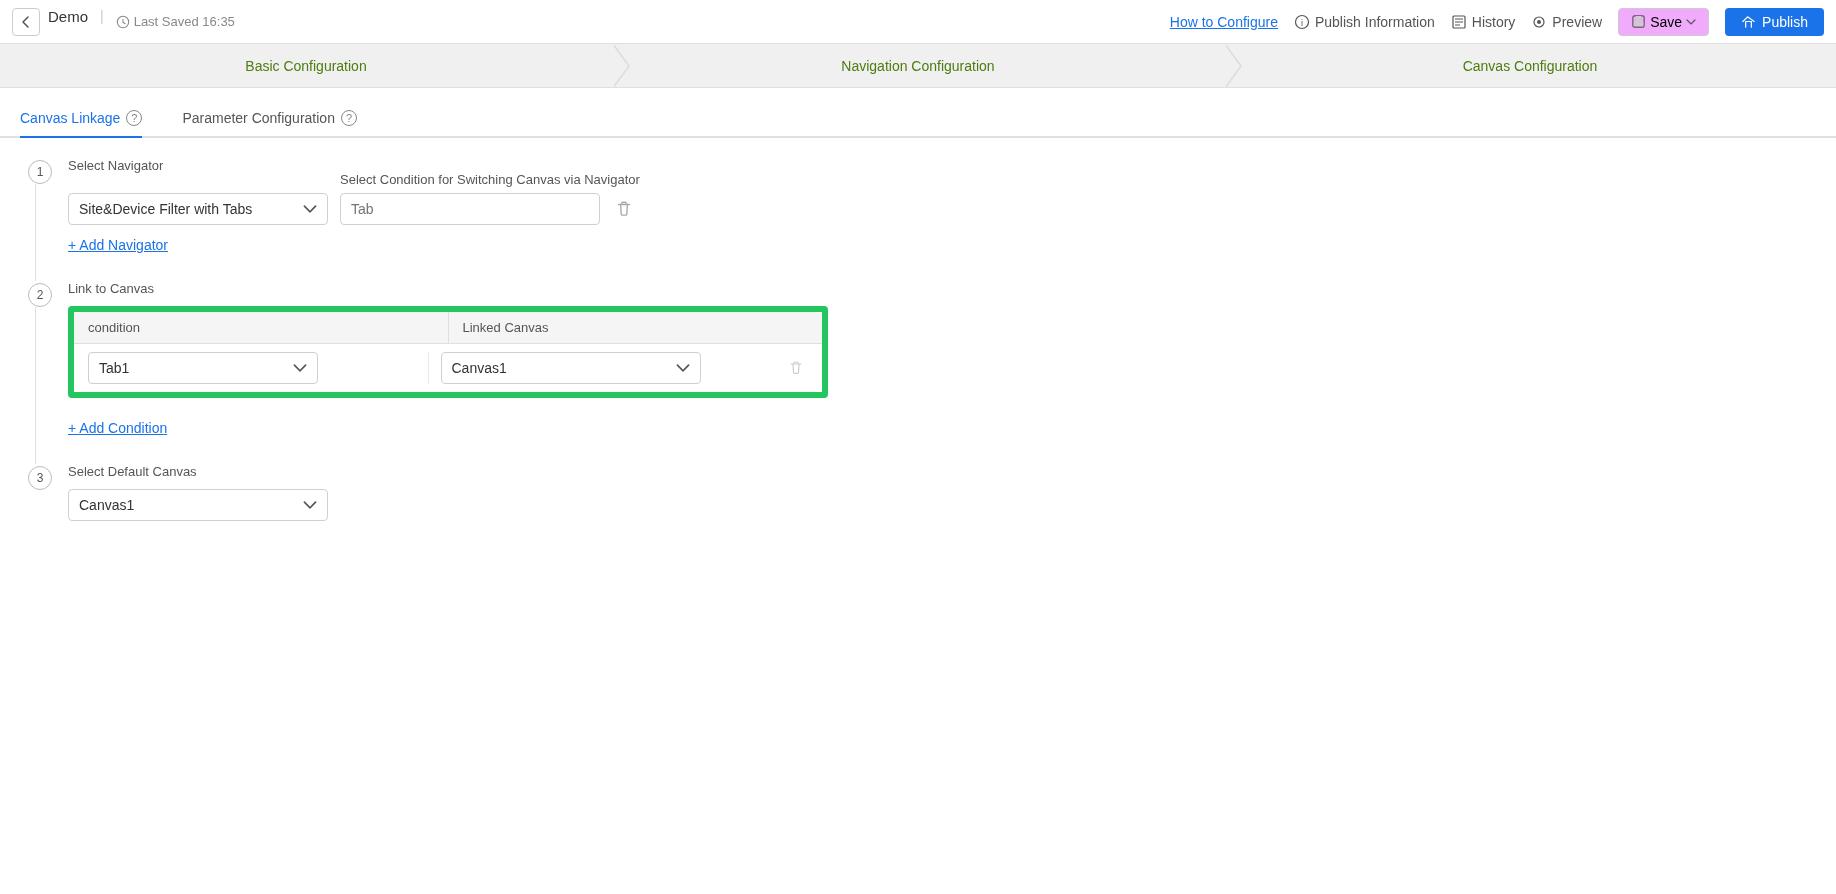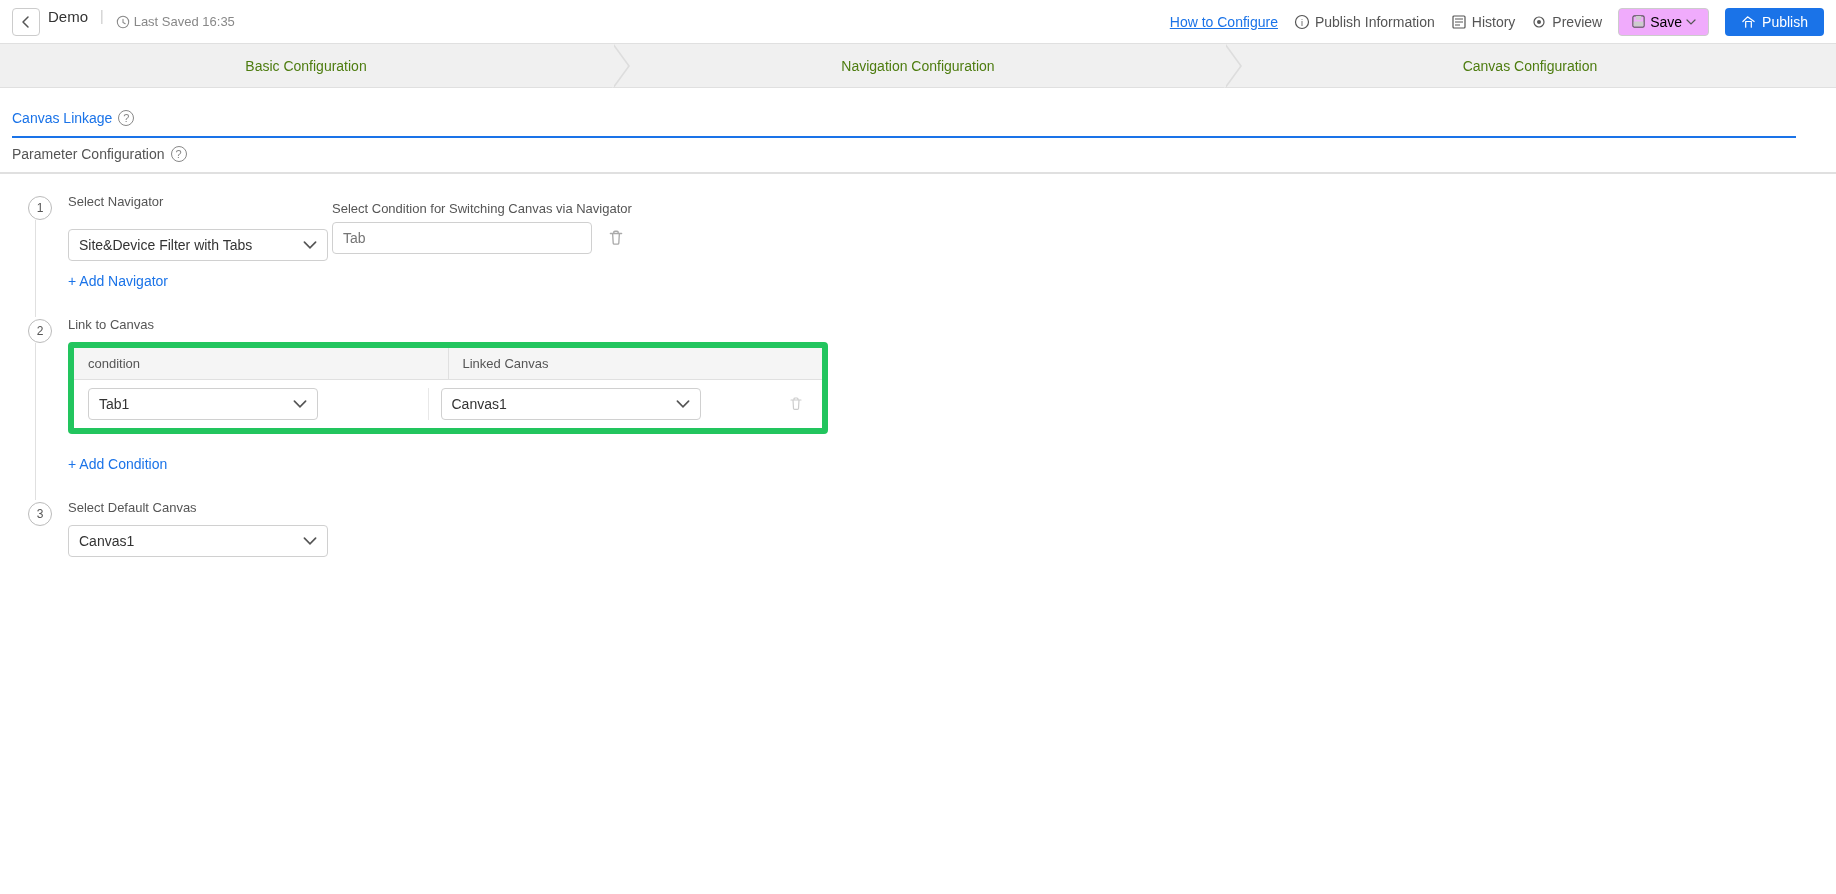--- a/index.html
+++ b/index.html
@@ -116,25 +116,24 @@
     .step.active::after {
       border-left-color: #1a73e8;
     }
     .step:last-child::after { display: none; }
     .step:last-child::before { display: none; }
     .step:first-child { border-radius: 0; }
 
     
     .tabs {
       display: flex;
-      gap: 0;
+      gap: 12px;
       border-bottom: 2px solid #e0e0e0;
-      padding: 0 12px;
+      padding: 0 20px;
       margin-top: 12px;
-      flex-direction: column;
     }
     .tab {
       display: flex; align-items: center; gap: 6px;
       padding: 10px 0;
       margin-right: 28px;
       font-size: 14px;
       cursor: pointer;
       color: #555;
       border-bottom: 2px solid transparent;
       margin-bottom: -2px;
@@ -172,22 +171,22 @@
       margin-top: 2px;
     }
     .step-body { flex: 1; }
     .step-label {
       font-size: 13px;
       color: #555;
       margin-bottom: 10px;
     }
     .step-row {
       display: flex;
-      align-items: center;
-      gap: 4px;
+      align-items: flex-end;
+      gap: 12px;
     }
     .field-label {
       font-size: 13px;
       color: #555;
       margin-bottom: 6px;
     }
 
     
     .dropdown {
       display: flex; align-items: center; justify-content: space-between;
@@ -218,21 +217,21 @@
       color: #aaa;
       margin-top: 28px;
     }
 
     
     .add-link {
       color: #1a73e8;
       font-size: 14px;
       cursor: pointer;
       margin-top: 12px;
-      display: inline-flex; align-items: flex-end; gap: 2px;
+      display: inline-flex; align-items: flex-end; gap: 2px; text-decoration: underline;
     }
 
     
     .link-table {
       border: 6px solid #22c55e;
       border-radius: 4px;
       overflow: hidden;
       margin-bottom: 10px;
       max-width: 760px;
     }

